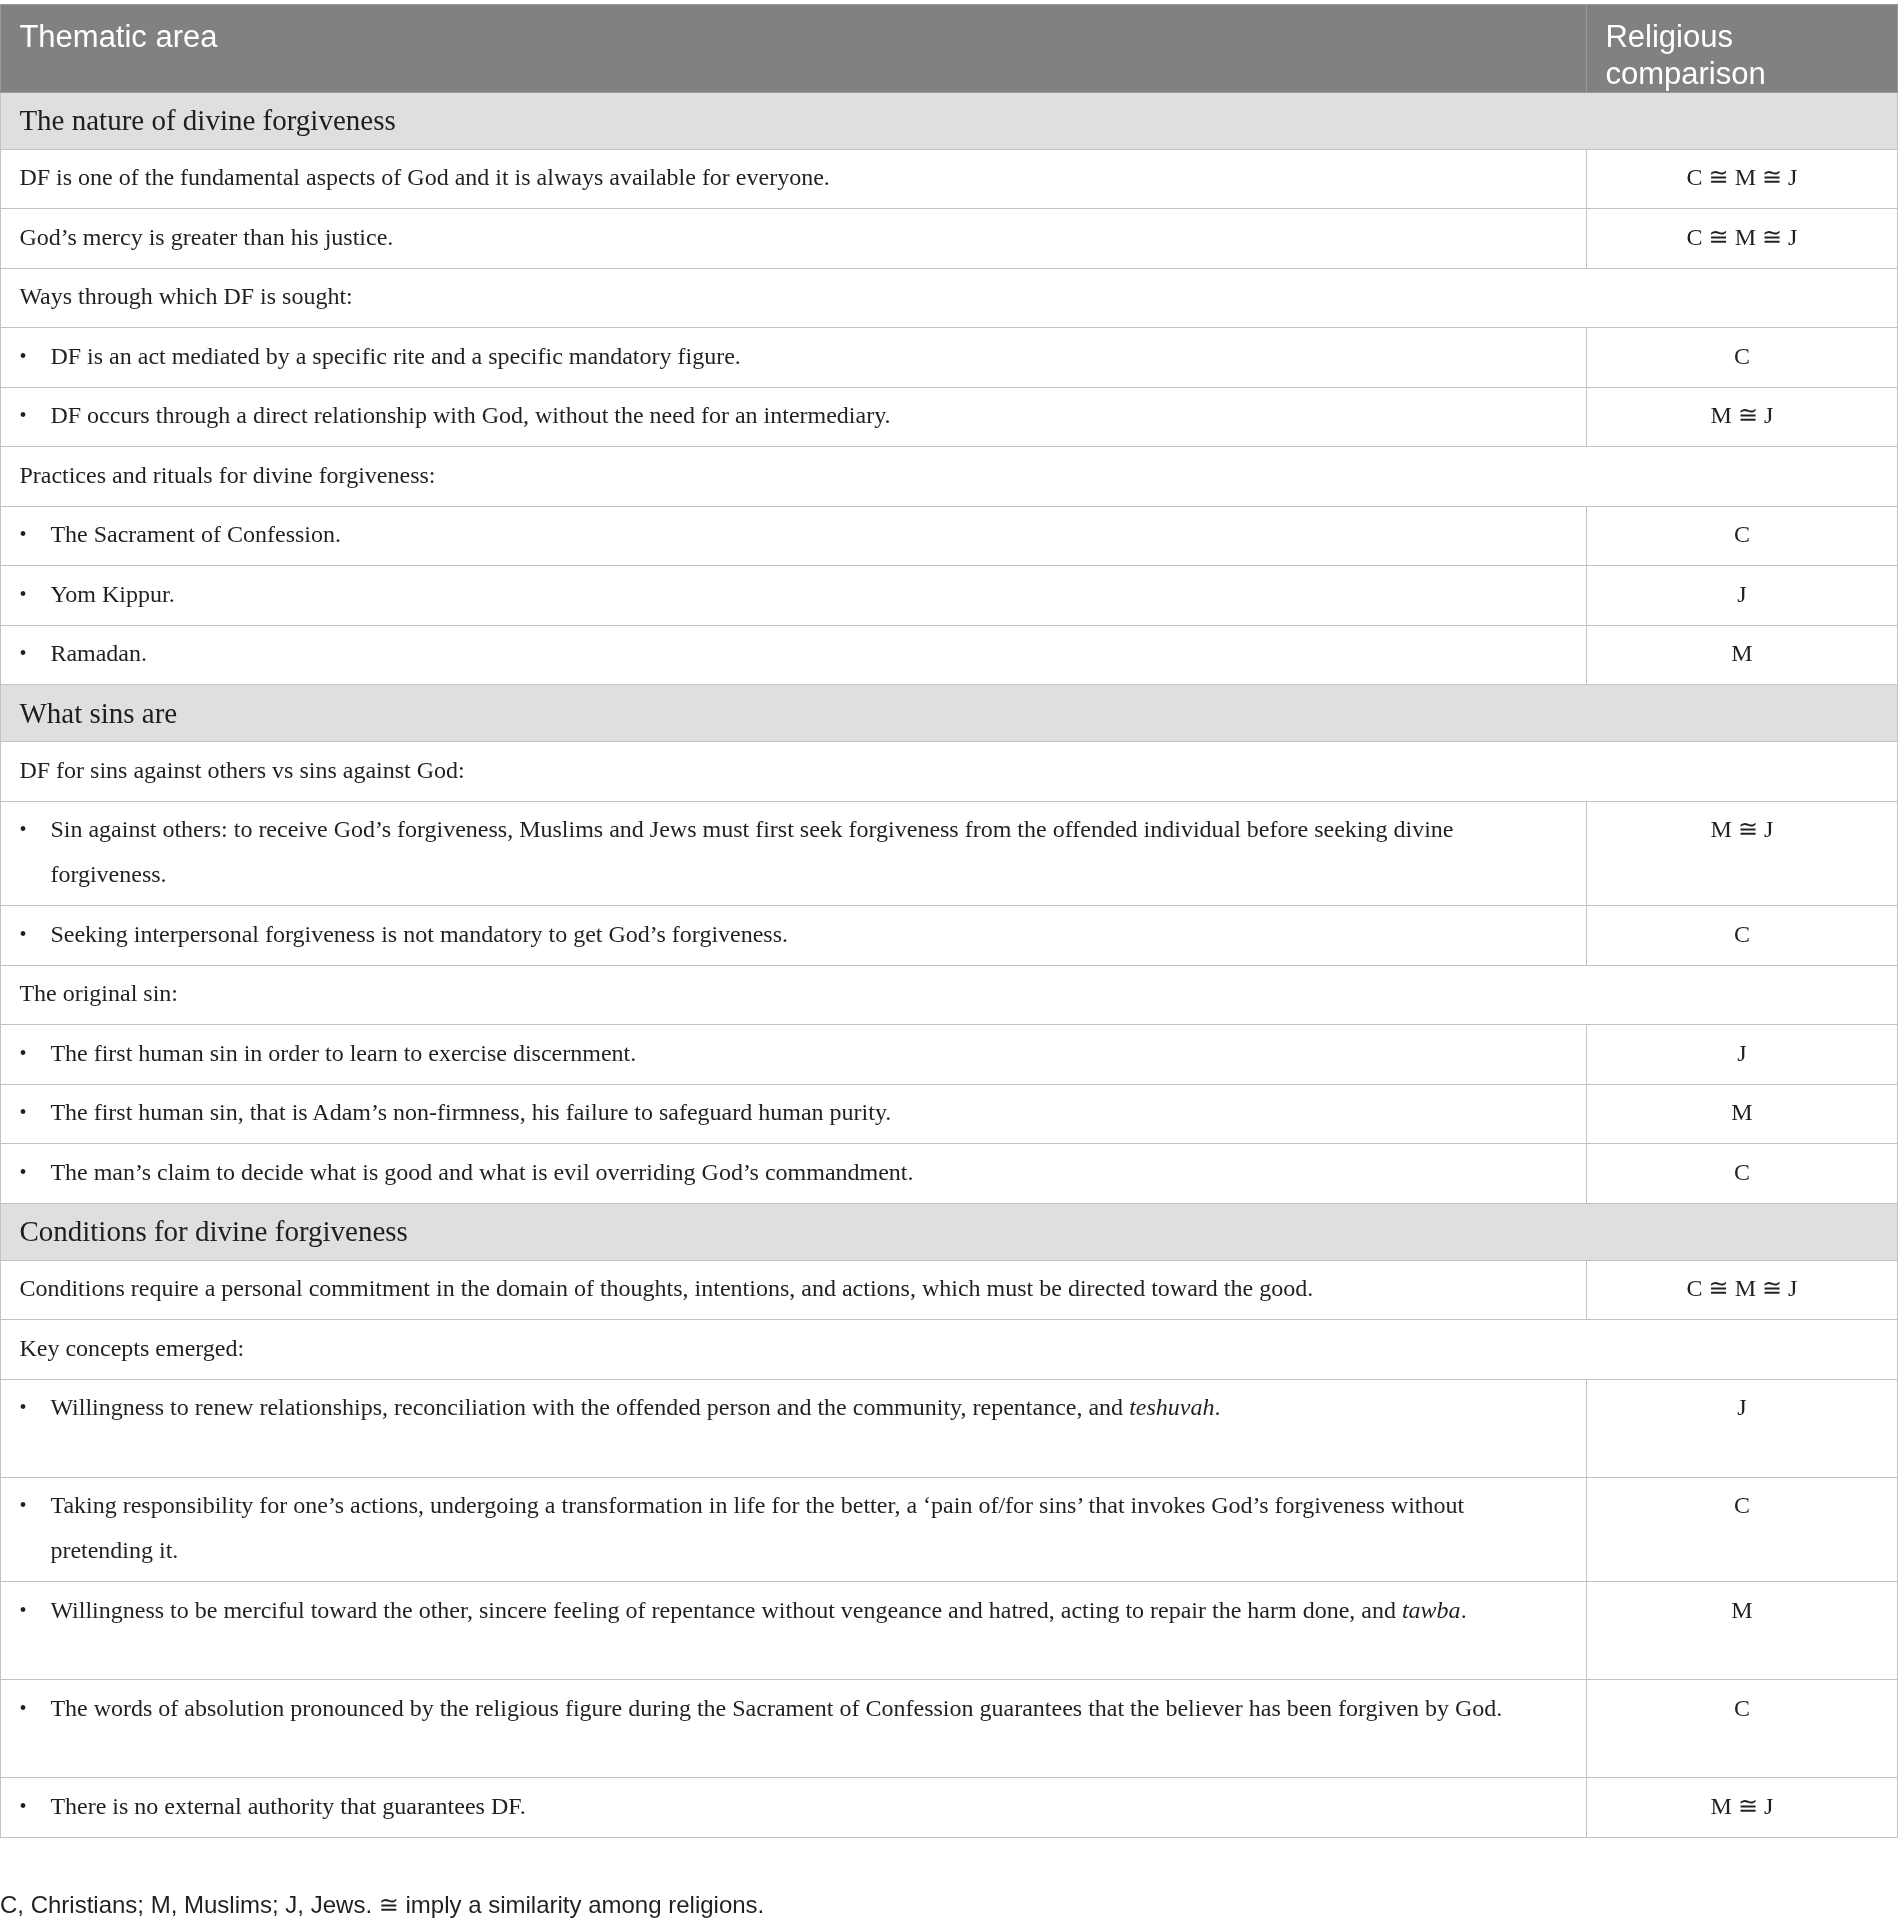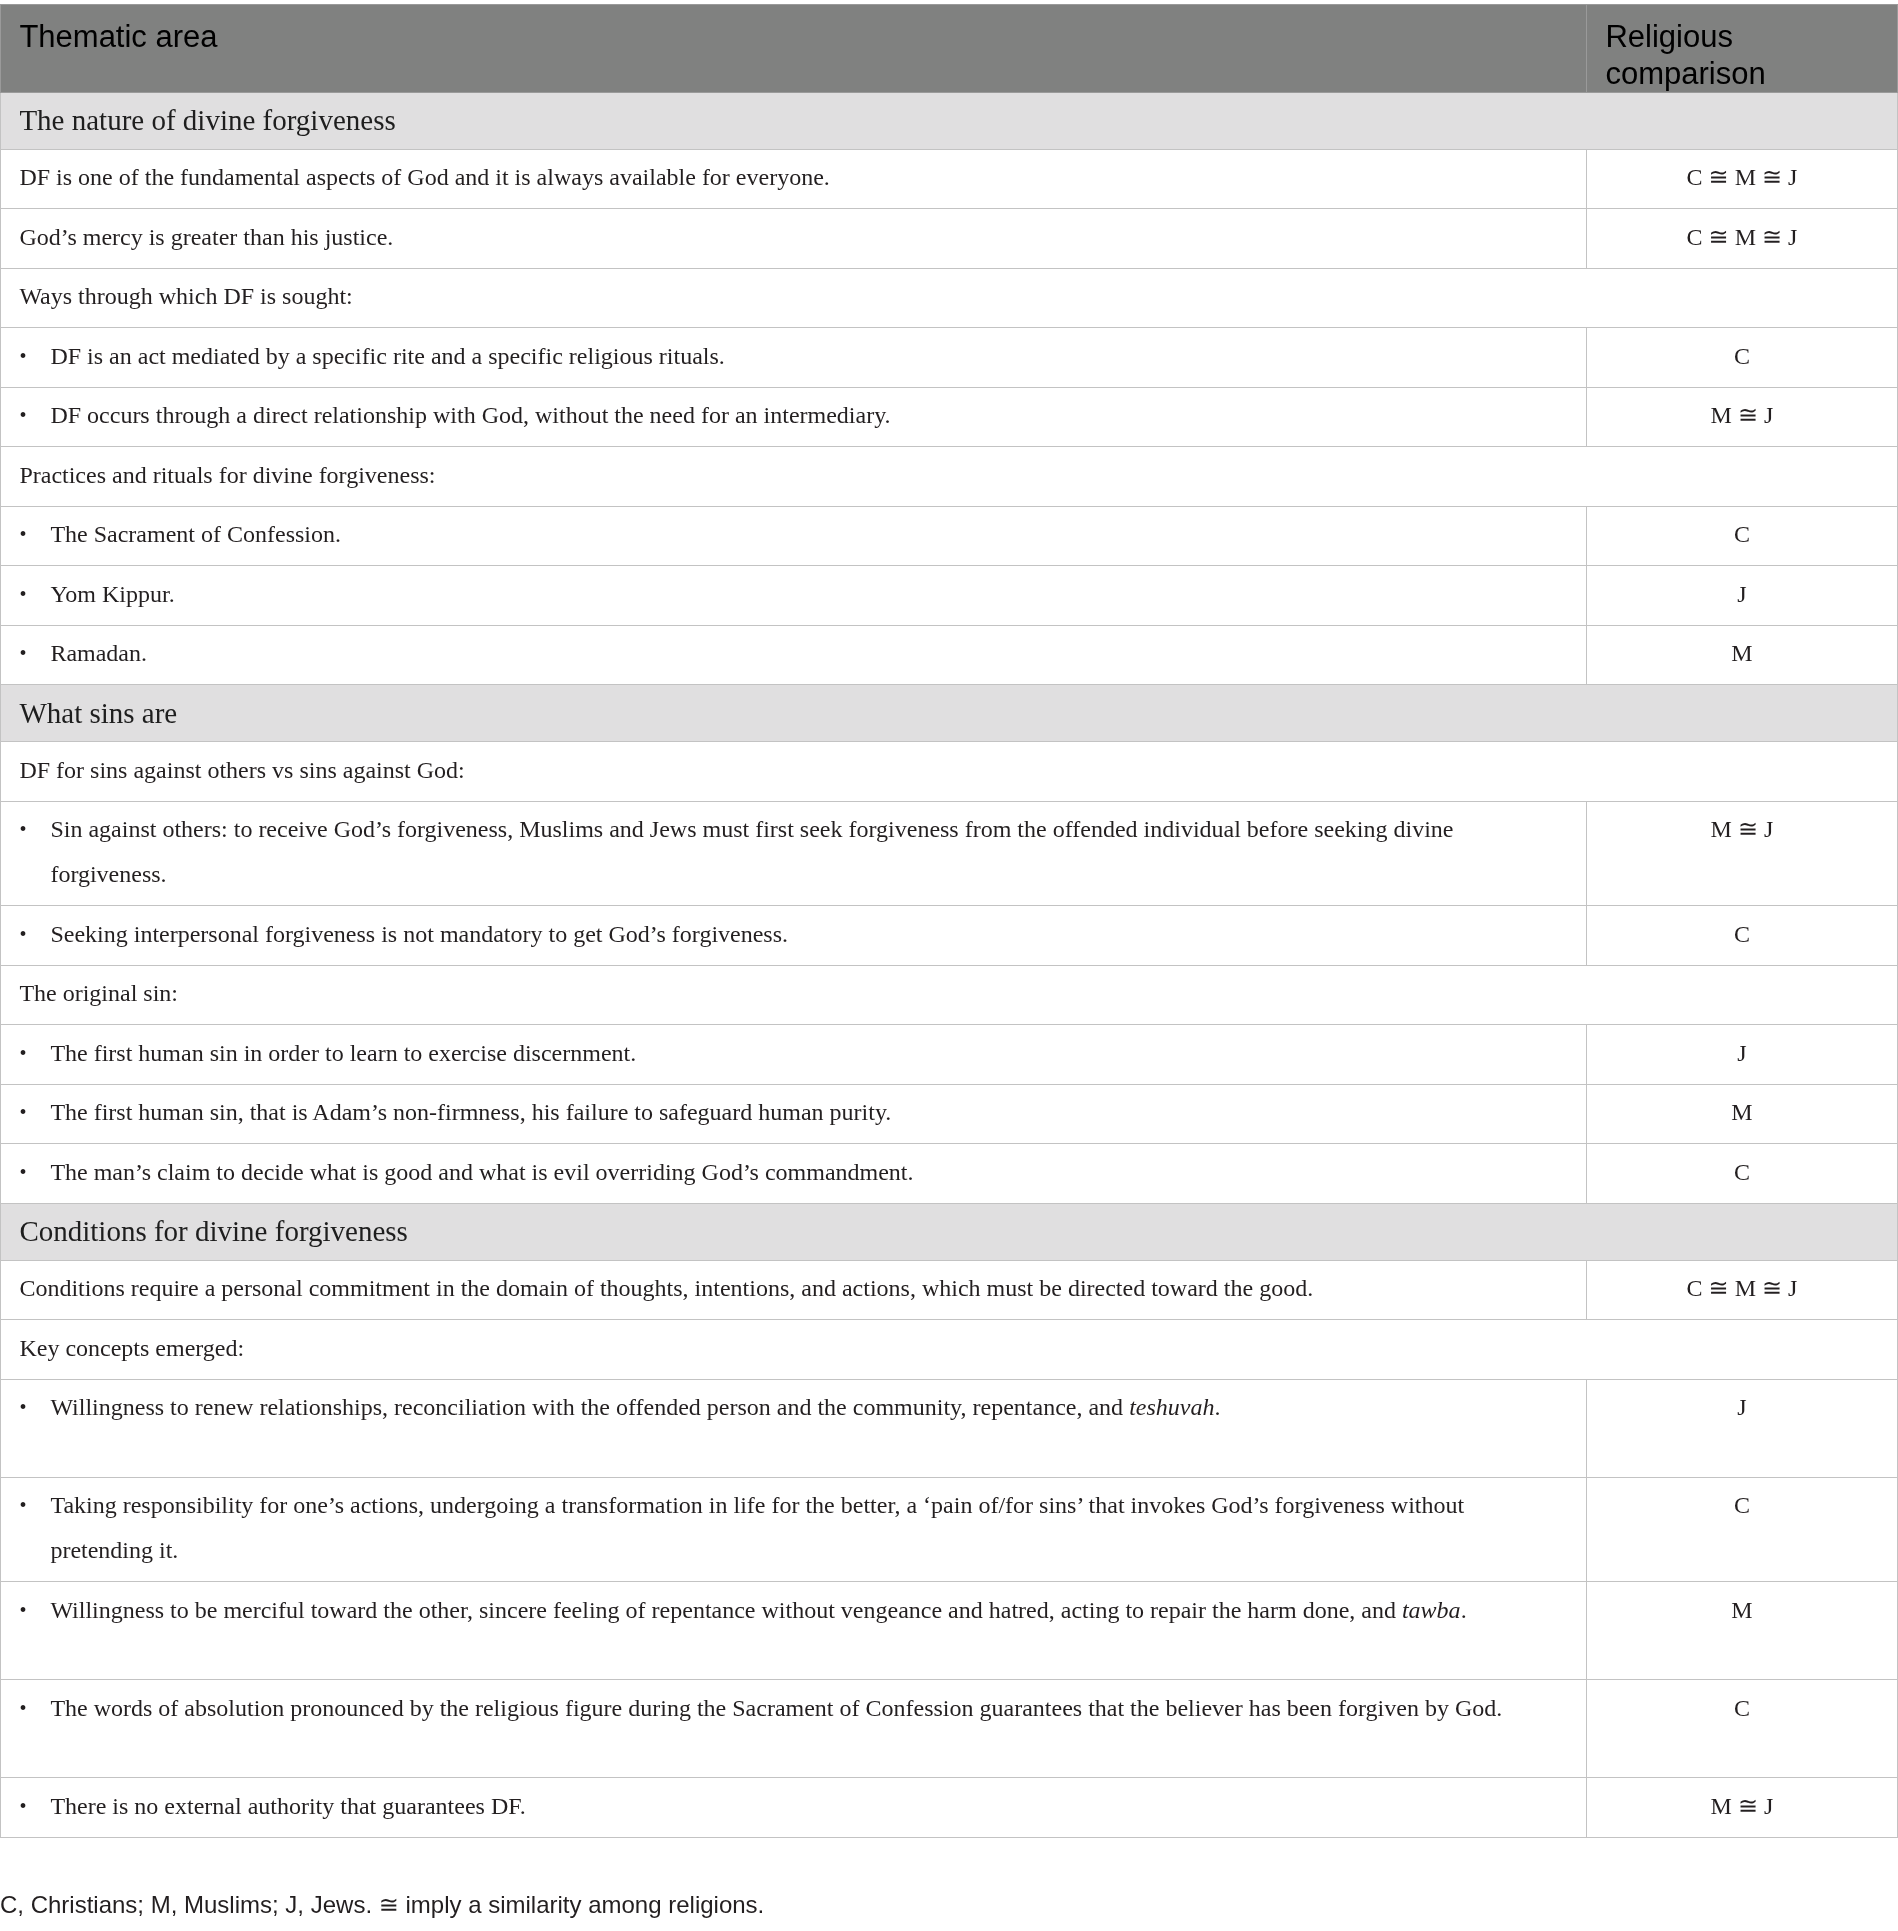--- a/index.html
+++ b/index.html
@@ -6,21 +6,21 @@
   body { width: 1898px; height: 1931px; position: relative; overflow: hidden; }
   .tbl {
     position: absolute; left: 0; top: 3.7px; width: 1897px;
     border-collapse: collapse; table-layout: fixed;
     font-family: "Liberation Serif", serif; font-size: 24px; color: #231f20;
   }
   .tbl col.c1 { width: 1586px; }
   .tbl col.c2 { width: 311px; }
   .tbl td, .tbl th { border: 1.8px solid #c3c3c3; padding: 8px; }
   .hdr th {
-    background: #808180; color: #000000; font-family: "Liberation Sans", sans-serif;
+    background: #808180; color: #ffffff; font-family: "Liberation Sans", sans-serif;
     font-weight: normal; font-size: 31px; line-height: 37px; text-align: left;
     vertical-align: top; height: 74px; padding: 13px 18.4px 0 18.4px; border-color: #9a9a9a;
     box-sizing: border-box;
   }
   .hdr th.c2h { padding-left: 18.4px; }
   .sec td {
     background: #e0dfe0; font-family: Liberation Serif, serif; font-size: 29px;
     color: #1e1e1e; height: 56px; padding: 0 18.4px; line-height: 33px;
   }
   .row td { height: 52px; line-height: 45px; vertical-align: top; padding-top: 5.5px; box-sizing: border-box; }
@@ -60,21 +60,21 @@
       </tr>
       <tr class="row">
         <td class="txt"><span>God’s mercy is greater than his justice.</span></td>
         <td class="cmp">C ≅ M ≅ J</td>
       </tr>
       <tr class="row">
         <td class="txt" colspan="2">Ways through which DF is sought:</td>
       </tr>
       <tr class="row">
         <td class="txt">
-          <span class="bullet"><span class="dot">•</span><span>DF is an act mediated by a specific rite and a specific religious rituals.</span></span>
+          <span class="bullet"><span class="dot">•</span><span>DF is an act mediated by a specific rite and a specific mandatory figure.</span></span>
         </td>
         <td class="cmp">C</td>
       </tr>
       <tr class="row">
         <td class="txt">
           <span class="bullet"><span class="dot">•</span><span>DF occurs through a direct relationship with God, without the need for an intermediary.</span></span>
         </td>
         <td class="cmp">M ≅ J</td>
       </tr>
       <tr class="row">

